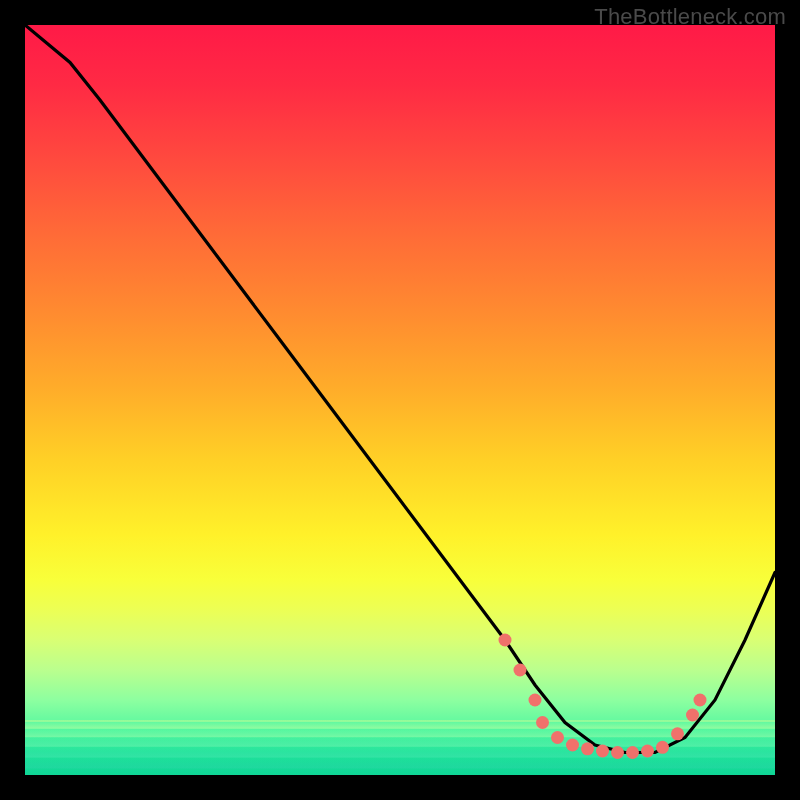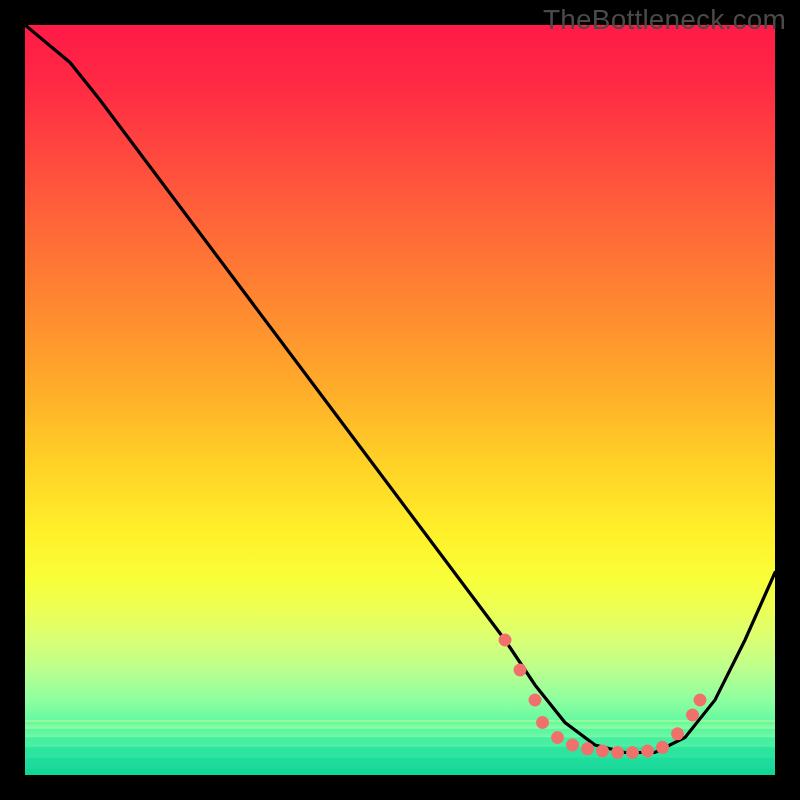--- a/index.html
+++ b/index.html
@@ -15,21 +15,21 @@
     position: relative;
     width: 800px;
     height: 800px;
     background: #000;
   }
   .watermark {
     position: absolute;
     top: 4px;
     right: 14px;
     color: #4a4a4a;
-    font-size: 28px;
+    font-size: 22px;
     font-weight: 400;
     letter-spacing: 0.2px;
     z-index: 5;
   }
   .plot {
     position: absolute;
     left: 25px;
     top: 25px;
     width: 750px;
     height: 750px;

